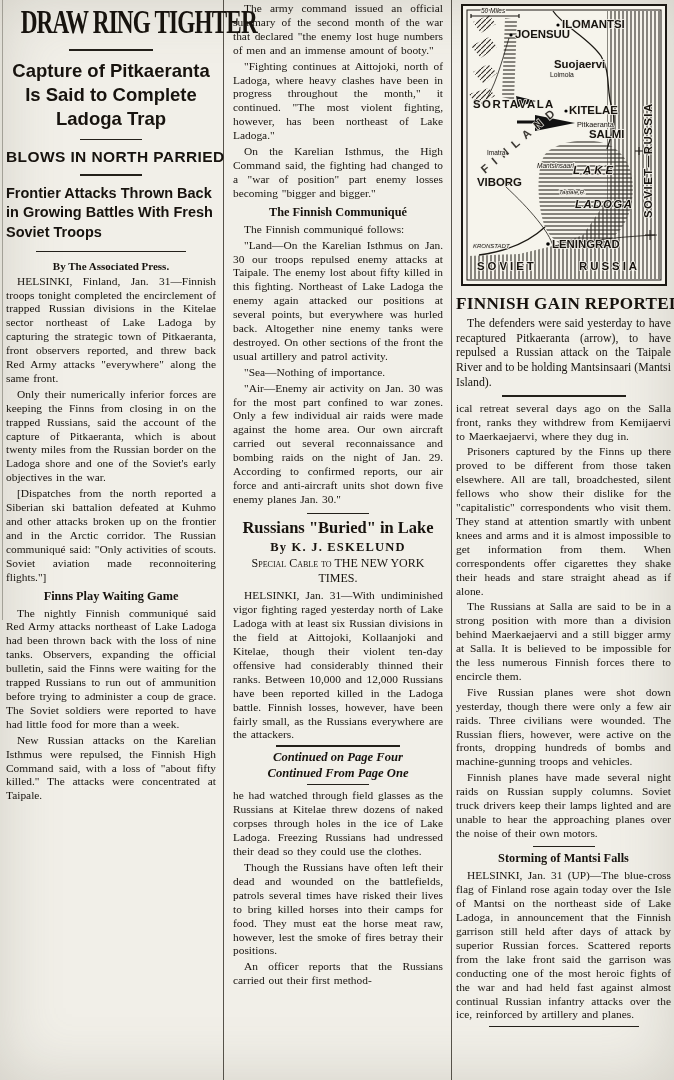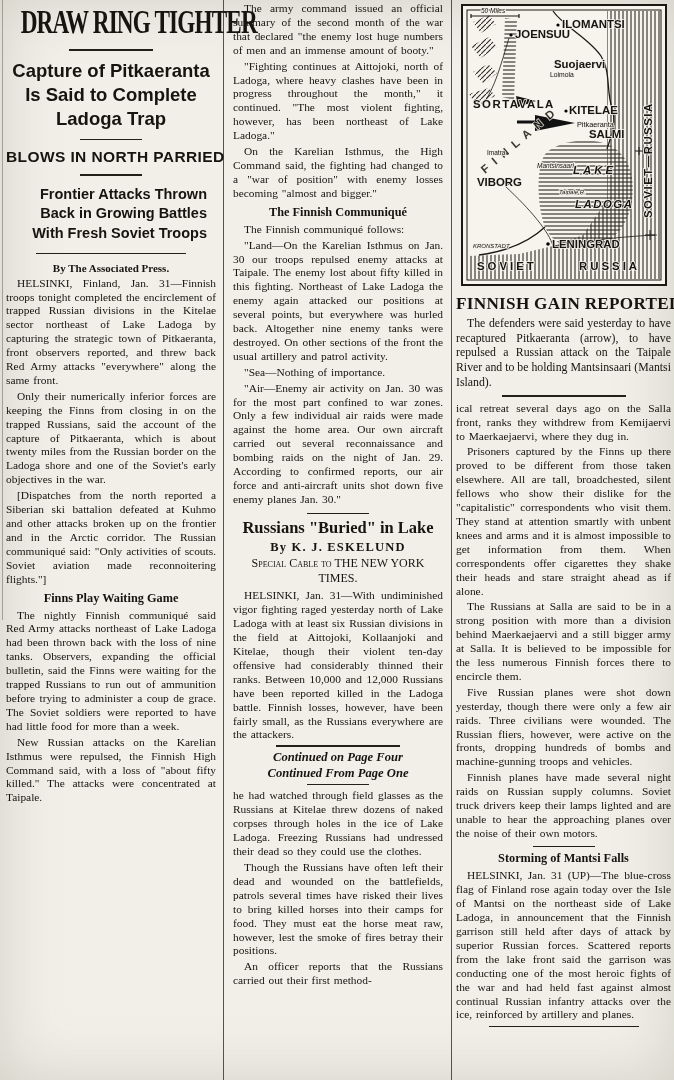--- a/index.html
+++ b/index.html
@@ -18,21 +18,21 @@
   .headline{
     font-family:"Liberation Serif",serif;font-weight:bold;font-size:27px;
     letter-spacing:-1px;text-align:center;margin:0;white-space:nowrap;
     transform:scale(.86,1.22);transform-origin:center top;
   }
   .subhead{font-family:"Liberation Sans",sans-serif;font-weight:bold;font-size:18.5px;
     line-height:1.3;text-align:center;margin:0;}
   .kicker{font-family:"Liberation Sans",sans-serif;font-weight:bold;font-size:15.5px;
     letter-spacing:.4px;text-align:center;margin:0;white-space:nowrap;}
   .deck{font-family:"Liberation Sans",sans-serif;font-weight:bold;font-size:14.5px;
-    line-height:1.35;text-align:right;margin:9px;}
+    line-height:1.35;text-align:left;margin:0;}
   .rule{height:1.6px;background:#23201a;margin:8px auto;}
   .rule.w60{width:62px}.rule.w80{width:84px}.rule.w120{width:124px}.rule.w150{width:150px}
   .rule.thin{height:1px}
   .byline{text-align:center;font-weight:bold;font-size:11px;margin:1px 0 3px;}
   .b{font-size:11.4px;line-height:1.22;text-align:justify;text-indent:11px;margin:0 0 2px;
      word-spacing:1px;}
   .b.noind{text-indent:0;}
   .shead{text-align:center;font-weight:bold;font-size:12.3px;margin:4px 0 3px;font-family:Liberation Serif, serif;}
   .a2head{text-align:center;font-weight:bold;font-size:16.5px;margin:2px 0 2px;}
   .a2by{text-align:center;font-weight:bold;font-size:12.5px;letter-spacing:1.2px;margin:0 0 1px;}
@@ -71,21 +71,21 @@
       <p class="b">Only their numerically inferior forces are keeping the Finns from closing in on the trapped Russians, said the account of the capture of Pitkaeranta, which is about twenty miles from the Russian border on the Ladoga shore and one of the Soviet's early objectives in the war.</p>
       <p class="b">[Dispatches from the north reported a Siberian ski battalion defeated at Kuhmo and other attacks broken up on the frontier and in the Arctic corridor. The Russian communiqué said: "Only activities of scouts. Soviet aviation made reconnoitering flights."]</p>
       <div class="shead">Finns Play Waiting Game</div>
       <p class="b">The nightly Finnish communiqué said Red Army attacks northeast of Lake Ladoga had been thrown back with the loss of nine tanks. Observers, expanding the official bulletin, said the Finns were waiting for the trapped Russians to run out of ammunition before trying to administer a coup de grace. The Soviet soldiers were reported to have had little food for more than a week.</p>
       <p class="b">New Russian attacks on the Karelian Isthmus were repulsed, the Finnish High Command said, with a loss of "about fifty killed." The attacks were concentrated at Taipale.</p>
     </div>
 
     <div class="col col-mid">
       <p class="b">The army command issued an official summary of the second month of the war that declared "the enemy lost huge numbers of men and an immense amount of booty."</p>
       <p class="b">"Fighting continues at Aittojoki, north of Ladoga, where heavy clashes have been in progress throughout the month," it continued. "The most violent fighting, however, has been northeast of Lake Ladoga."</p>
-      <p class="b">On the Karelian Isthmus, the High Command said, the fighting had changed to a "war of position" with enemy losses becoming "almost and bigger."</p>
+      <p class="b">On the Karelian Isthmus, the High Command said, the fighting had changed to a "war of position" part enemy losses becoming "bigger and bigger."</p>
       <div class="shead">The Finnish Communiqué</div>
       <p class="b">The Finnish communiqué follows:</p>
       <p class="b">"Land—On the Karelian Isthmus on Jan. 30 our troops repulsed enemy attacks at Taipale. The enemy lost about fifty killed in this fighting. Northeast of Lake Ladoga the enemy again attacked our positions at several points, but everywhere was hurled back. Altogether nine enemy tanks were destroyed. On other sections of the front the usual artillery and patrol activity.</p>
       <p class="b">"Sea—Nothing of importance.</p>
       <p class="b">"Air—Enemy air activity on Jan. 30 was for the most part confined to war zones. Only a few individual air raids were made against the home area. Our own aircraft carried out several reconnaissance and bombing raids on the night of Jan. 29. According to confirmed reports, our air force and anti-aircraft units shot down five enemy planes Jan. 30."</p>
       <div class="rule w60" style="margin:6px auto 4px;"></div>
       <div class="a2head">Russians "Buried" in Lake</div>
       <div class="a2by">By K. J. ESKELUND</div>
       <div class="a2credit">Special Cable to THE NEW YORK TIMES.</div>
       <p class="b">HELSINKI, Jan. 31—With undiminished vigor fighting raged yesterday north of Lake Ladoga with at least six Russian divisions in the field at Aittojoki, Kollaanjoki and Kitelae, though their violent ten-day offensive had considerably thinned their ranks. Between 10,000 and 12,000 Russians have been reported killed in the Ladoga battle. Finnish losses, however, have been fairly small, as the Russians everywhere are the attackers.</p>

